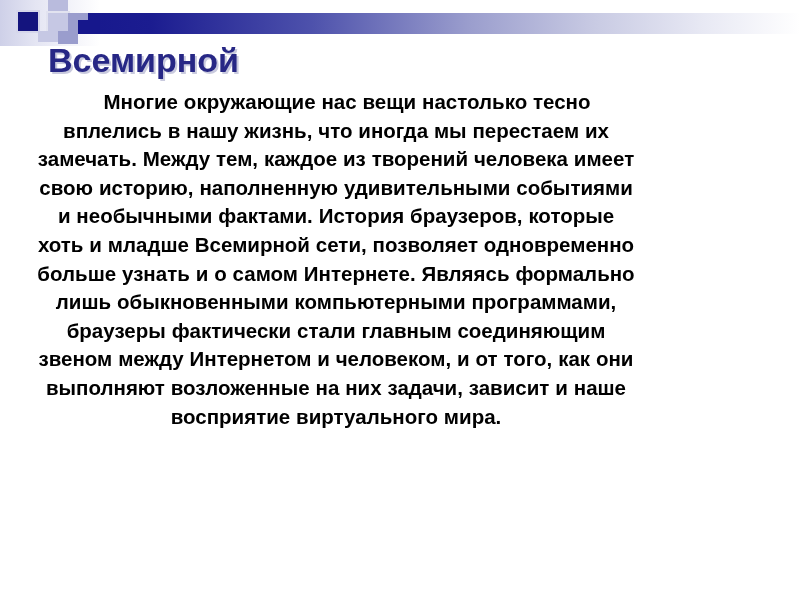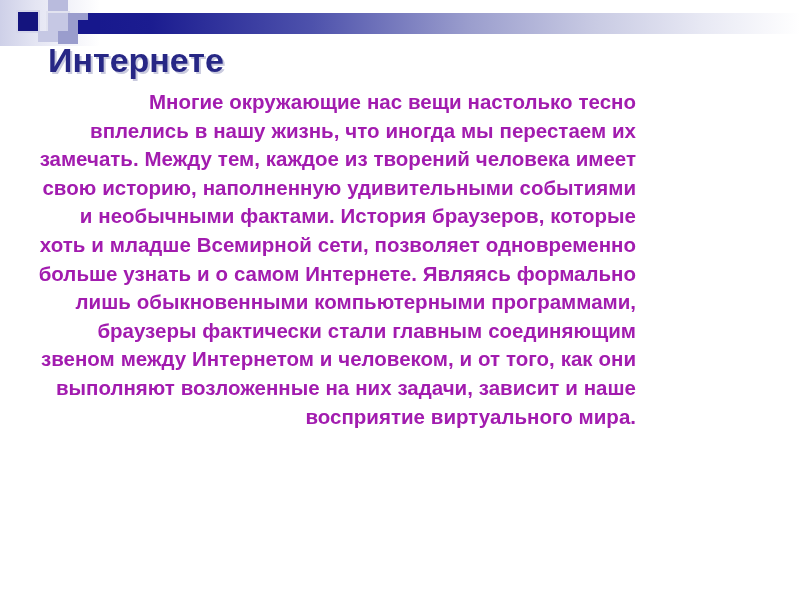--- a/index.html
+++ b/index.html
@@ -74,24 +74,24 @@
   }
 
   
   .body-text {
     position: absolute;
     left: 36px;
     top: 88px;
     width: 600px;
     font-size: 20.5px;
     font-weight: bold;
-    color: #a21caf;
+    color: #000000;
     line-height: 28.6px;
     text-indent: 22px;
-    text-align: right;
+    text-align: center;
     word-spacing: 0.2px;
   }
 </style>
 </head>
 <body>
 
 <div class="slide">
 
   <div class="ornament">
     <div class="fade-strip"></div>
@@ -101,17 +101,17 @@
         <div class="sq" style="left: 48px; top: 0px; width: 20px; height: 12px; background: rgb(255, 255, 255);"></div>
         <div class="sq" style="left: 48px; top: 0px; width: 20px; height: 13px; background: rgb(185, 187, 221);"></div>
         <div class="sq" style="left: 48px; top: 13px; width: 20px; height: 19px; background: rgb(198, 200, 228); box-shadow: rgb(226, 227, 240) 0px 0px 0px 2px;"></div>
         <div class="sq" style="left: 68px; top: 13px; width: 20px; height: 19px; background: rgb(154, 157, 205);"></div>
         <div class="sq" style="left: 38px; top: 31px; width: 20px; height: 11px; background: rgb(198, 200, 228);"></div>
         <div class="sq" style="left: 58px; top: 31px; width: 20px; height: 13px; background: rgb(154, 157, 205);"></div>
         <div class="sq" style="left: 78px; top: 20px; width: 22px; height: 14px; background: rgb(22, 23, 140);"></div>
       </div>
   </div>
 
-  <div class="title">Интернете</div>
+  <div class="title">Всемирной</div>
 
   <div class="body-text">Многие окружающие нас вещи настолько тесно вплелись в нашу жизнь, что иногда мы перестаем их замечать. Между тем, каждое из творений человека имеет свою историю, наполненную удивительными событиями и необычными фактами. История браузеров, которые хоть и младше Всемирной сети, позволяет одновременно больше узнать и о самом Интернете. Являясь формально лишь обыкновенными компьютерными программами, браузеры фактически стали главным соединяющим звеном между Интернетом и человеком, и от того, как они выполняют возложенные на них задачи, зависит и наше восприятие виртуального мира.</div>
 
 </div>
 
 </body></html>

